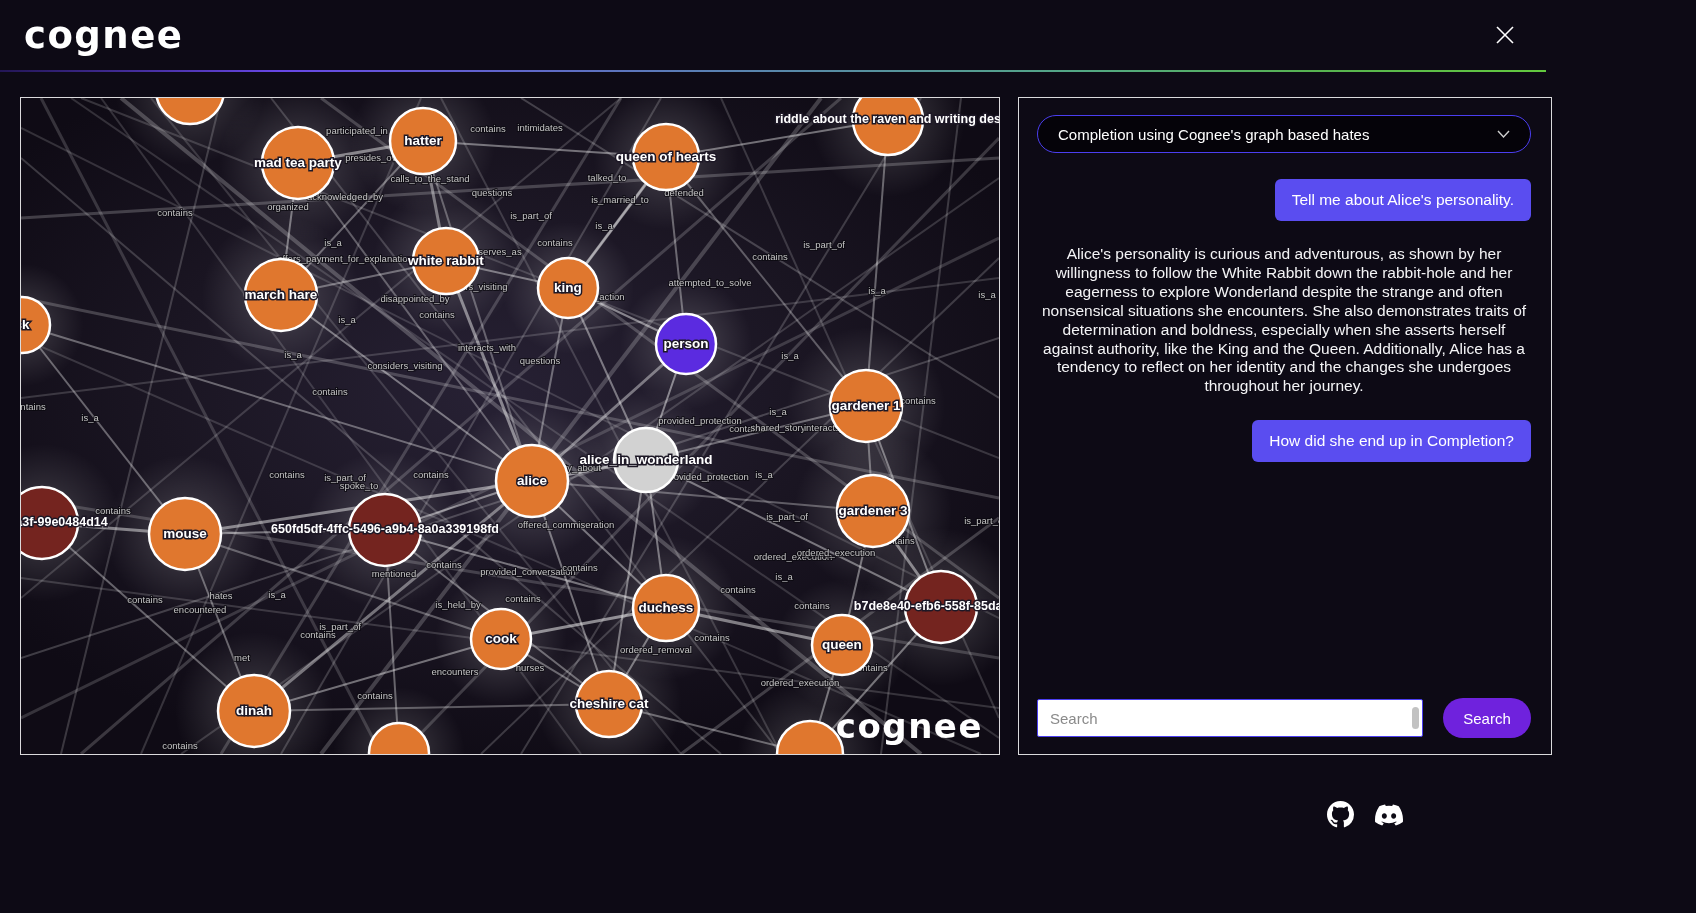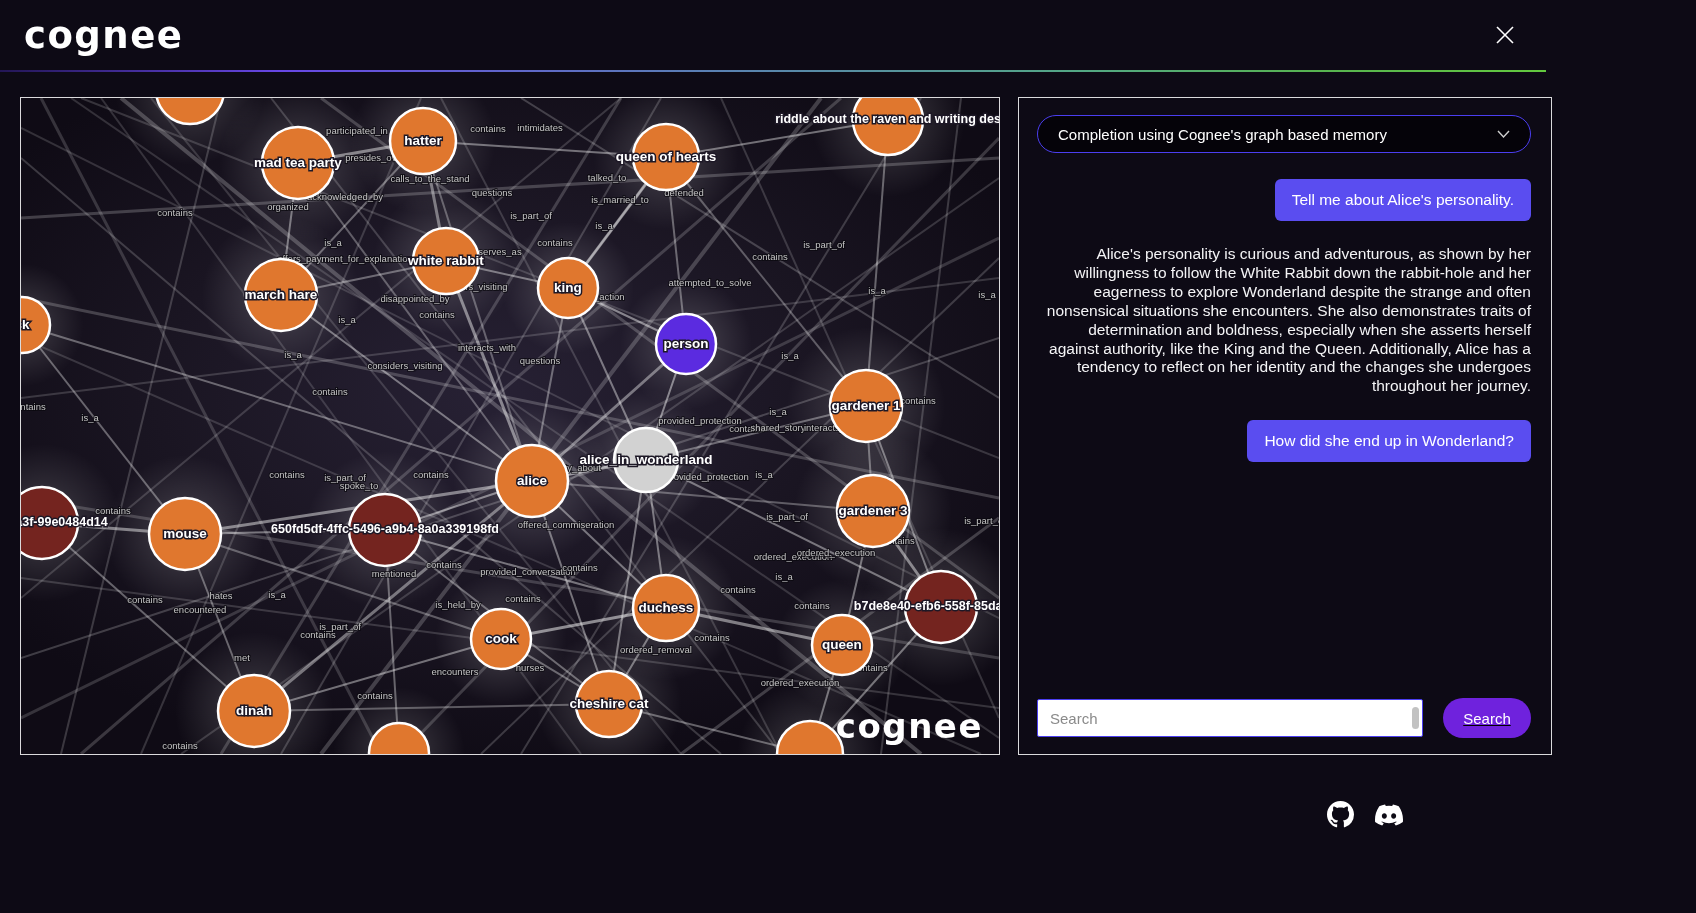--- a/index.html
+++ b/index.html
@@ -41,22 +41,22 @@
     height:38px; flex:0 0 38px; border:1px solid #4b3ef0; border-radius:19px;
     background:#050309; color:#ffffff; font-size:15px;
     display:flex; align-items:center; justify-content:space-between;
     padding:0 20px; margin-bottom:26px; cursor:pointer;
   }
   .chat { display:flex; flex-direction:column; gap:24px; align-items:flex-end; }
   .bubble {
     background:#5a4df0; color:#ffffff; font-size:15.5px;
     padding:12px 17px; border-radius:6px; max-width:92%;
   }
-  .answer { margin:0; color:#f4f4f6; font-size:15.5px; line-height:1.22; text-align:right; width:100%; }
-  .search-row { margin-top:auto; display:flex; align-items:center; gap:20px;text-decoration:underline; }
+  .answer { margin:0; color:#f4f4f6; font-size:15.5px; line-height:1.22; text-align:center; width:100%; }
+  .search-row { margin-top:auto; display:flex; align-items:center; gap:20px; }
   .search-input-wrap { position:relative; flex:1; height:38px; background:#ffffff; border:1.5px solid #4b3ef0; border-radius:2px; }
   .search-input { width:100%; height:100%; border:none; outline:none; background:transparent; padding:0 18px 0 12px; font-size:15px; color:#222; font-family:inherit; }
   .search-input::placeholder { color:#8a8a8a; }
   .scroll-thumb { position:absolute; right:3px; top:7px; width:7px; height:22px; border-radius:4px; background:#c2c2c2; }
   .search-btn {
     width:88px; height:40px; border:none; border-radius:20px;
     background:#6f22dd; color:#ffffff; font-size:15px; cursor:pointer; font-family:inherit;
   }
 
   
@@ -392,30 +392,30 @@
             <g>
               <circle cx="789" cy="656" r="33" fill="#e0772e" stroke="#ffffff" stroke-width="2.5"></circle>
             </g>
           </g>
         </svg>
       <div class="watermark">cognee</div>
     </section>
 
     <aside class="chat-panel">
       <div class="dropdown">
-        <span>Completion using Cognee's graph based memory</span>
+        <span>Completion using Cognee's graph based hates</span>
         <svg width="13" height="9" viewBox="0 0 13 9">
           <polyline points="1,1 6.5,7 12,1" fill="none" stroke="#cfcfcf" stroke-width="1.4"></polyline>
         </svg>
       </div>
 
       <div class="chat">
         <div class="bubble">Tell me about Alice's personality.</div>
         <p class="answer">Alice's personality is curious and adventurous, as shown by her willingness to follow the White Rabbit down the rabbit-hole and her eagerness to explore Wonderland despite the strange and often nonsensical situations she encounters. She also demonstrates traits of determination and boldness, especially when she asserts herself against authority, like the King and the Queen. Additionally, Alice has a tendency to reflect on her identity and the changes she undergoes throughout her journey.</p>
-        <div class="bubble">How did she end up in Wonderland?</div>
+        <div class="bubble">How did she end up in Completion?</div>
       </div>
 
       <div class="search-row">
         <div class="search-input-wrap">
           <input class="search-input" type="text" placeholder="Search" style="">
           <div class="scroll-thumb"></div>
         </div>
         <button class="search-btn">Search</button>
       </div>
     </aside>

